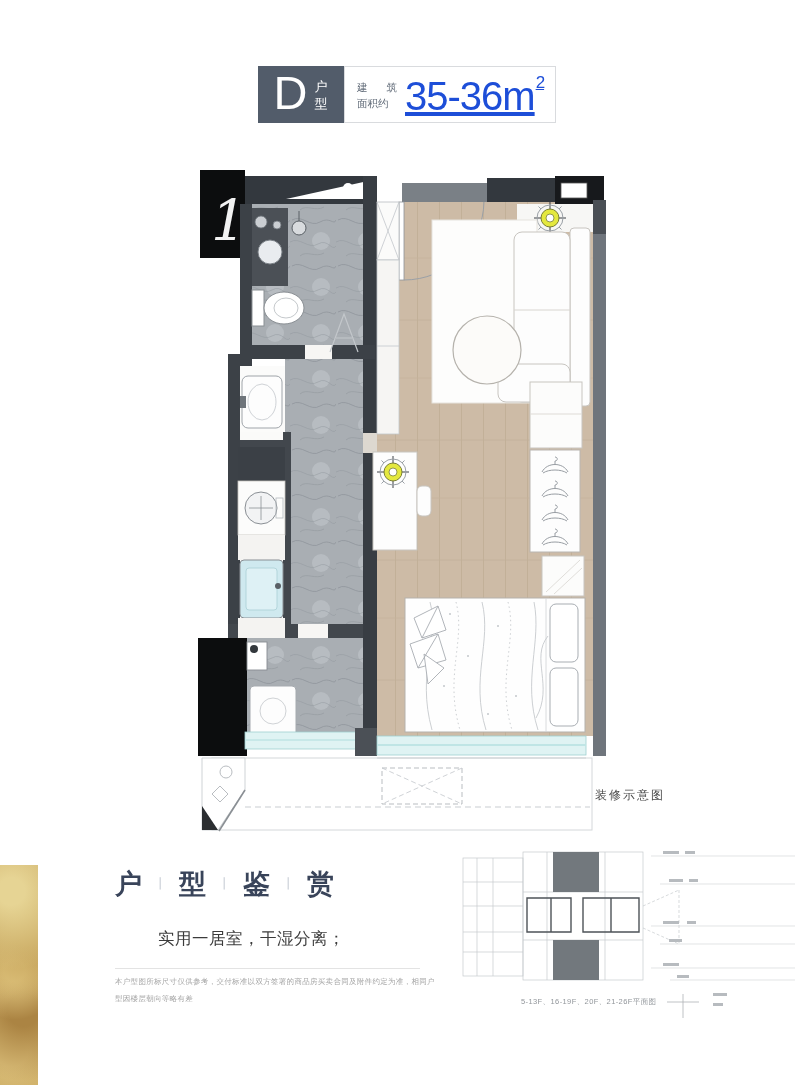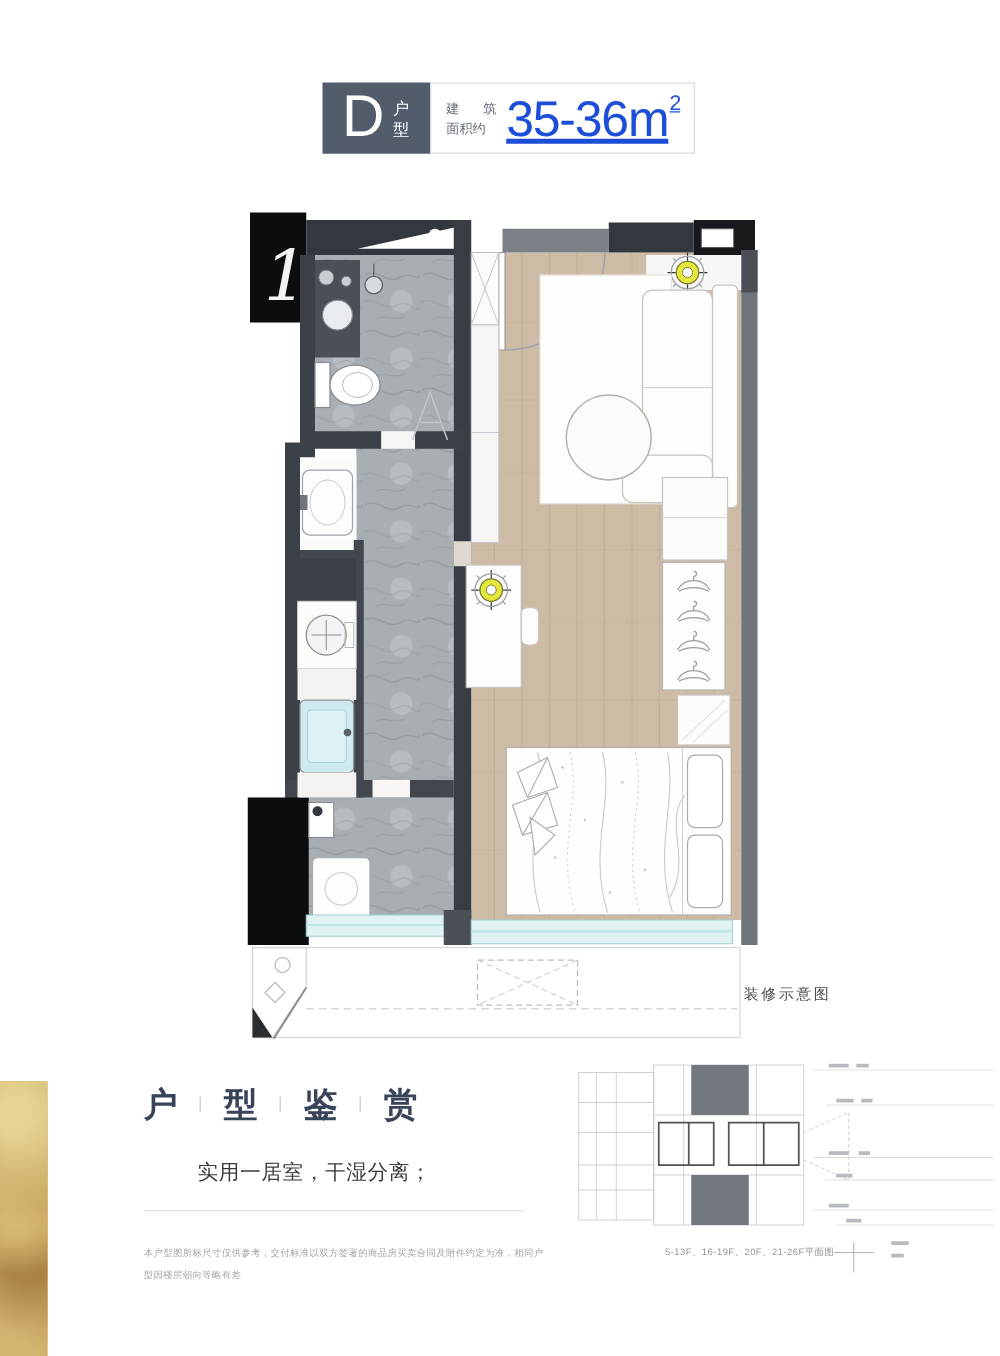--- a/index.html
+++ b/index.html
@@ -20,25 +20,25 @@
   
   #plan{position:absolute;left:198px;top:166px;}
   .plan-note{position:absolute;left:595px;top:787px;font-size:12px;letter-spacing:2px;color:#4a4a4a;}
 
   
   .appr{position:absolute;left:115px;top:866px;width:310px;}
   .appr-title{display:flex;align-items:center;color:#39445a;font-weight:bold;font-size:27px;letter-spacing:1px;}
   .appr-sep{font-size:13px;color:#c6ccd4;margin:0 11px;font-weight:normal;}
   .appr-body{margin-top:20px;font-size:16.5px;color:#3b3b3b;line-height:1.95;letter-spacing:0.5px;margin-left:43px;}
   .appr-divider{margin-top:14px;width:305px;height:1px;background:#e3e3e3;}
-  .appr-disclaimer{margin-top:25px;font-size:7.5px;color:#a6a6a6;line-height:2.3;letter-spacing:0.3px;width:320px;}
+  .appr-disclaimer{margin-top:4px;font-size:7.5px;color:#a6a6a6;line-height:2.3;letter-spacing:0.3px;width:320px;}
 
   
   #keyplan{position:absolute;left:455px;top:848px;}
-  .key-caption{position:absolute;left:532px;top:997px;font-size:7.5px;color:#92969b;letter-spacing:0.4px;}
+  .key-caption{position:absolute;left:521px;top:997px;font-size:7.5px;color:#92969b;letter-spacing:0.4px;}
 
   
   .gold{position:absolute;left:0;top:865px;width:38px;height:220px;
     background:
       radial-gradient(circle at 30% 12%, #e6d494 0 7%, rgba(0,0,0,0) 40%),
       radial-gradient(circle at 72% 30%, #c7a55c 0 10%, rgba(0,0,0,0) 46%),
       radial-gradient(circle at 38% 48%, #e0c57f 0 9%, rgba(0,0,0,0) 42%),
       radial-gradient(circle at 62% 66%, #ab8443 0 11%, rgba(0,0,0,0) 48%),
       radial-gradient(circle at 30% 84%, #dcc07b 0 9%, rgba(0,0,0,0) 44%),
       linear-gradient(163deg,#c9a75f 0%,#b18b45 35%,#d4b46c 60%,#a98238 85%,#c3a055 100%);

